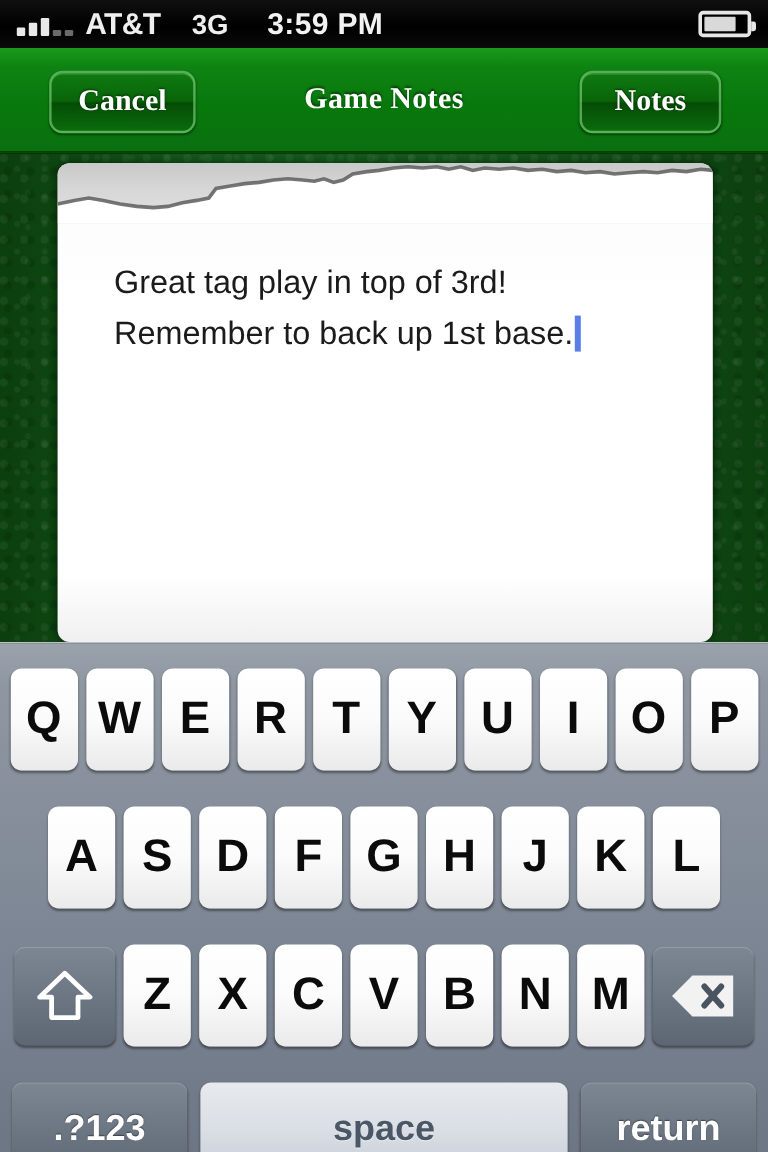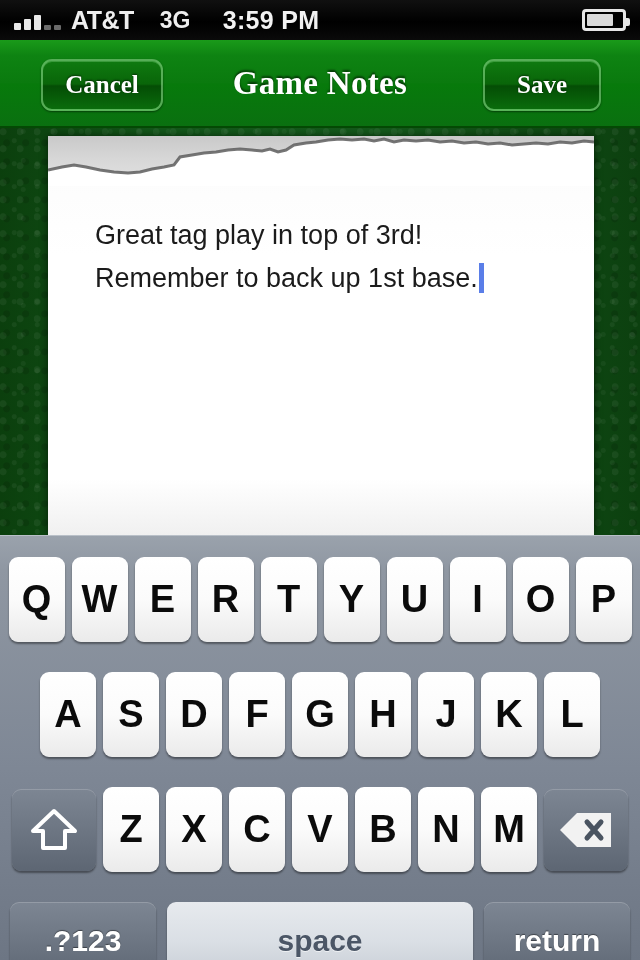--- a/index.html
+++ b/index.html
@@ -41,21 +41,21 @@
   #battery-fill { height:100%; background:#d9d9d9; border-radius:1px; }
 
   
   #nav-bar {
     position:absolute; top:40px; left:0; width:640px; height:88px;
     background:linear-gradient(#1a9a1a 0%, #0e8312 18%, #0a7a0e 50%, #077a0b 51%, #0a7010 100%);
     border-bottom:2px solid #044904;
     display:flex; align-items:center; justify-content:center;font-family:Liberation Serif, serif;
   }
   #nav-title {
-    font-size:33px; font-weight:bold; color:#fff; letter-spacing:0.3px;
+    font-size:25px; font-weight:bold; color:#fff; letter-spacing:0.3px;
     text-shadow:0 -2px 2px rgba(0,0,0,.55);
   }
   .nav-btn {
     position:absolute; top:19px; height:52px;
     border-radius:11px;
     background:linear-gradient(#0f7a10 0%, #096509 48%, #044d05 52%, #0a6c0c 100%);
     border:2px solid rgba(150,230,150,.55);
     box-shadow:inset 0 1px 0 rgba(190,255,190,.25), 0 1px 2px rgba(0,0,0,.45);
     display:flex; align-items:center; justify-content:center;
     color:#fff; font-size:25px; font-weight:bold;
@@ -74,20 +74,21 @@
       radial-gradient(circle at 80% 12%, rgba(255,255,255,.045) 0 2px, transparent 3px),
       linear-gradient(90deg,#0b3f0d 0%, #13571a 25%, #14591b 60%, #0c400f 100%);
     background-size: 17px 17px, 23px 23px, 19px 19px, 29px 29px, 100% 100%;
     overflow:hidden;
   }
   #note-paper {
     position:absolute; left:48px; top:8px; width:546px; height:399px;
     background:linear-gradient(#fbfbfb 0%, #ffffff 30%, #ffffff 86%, #f0f0f0 100%);
     box-shadow:0 0 7px rgba(0,0,0,.55);
     overflow:hidden;
+    border-radius:10px;
   }
   #torn-edge {
     position:absolute; top:0; left:0; width:546px; height:50px;
     background:linear-gradient(#c9c9c9 0%, #d7d7d7 45%, #e2e2e2 100%);
   }
   #torn-edge svg { position:absolute; top:0; left:0; display:block; }
   #note-text {
     position:absolute; left:47px; top:78px; width:470px;
     font-size:27px; line-height:43px; color:#1b1b1b;
     white-space:pre-wrap;
@@ -150,21 +151,21 @@
   <span class="network">3G</span>
   <span id="clock">3:59 PM</span>
   <div id="battery">
     <div id="battery-fill" style="width: 75%;"></div>
   </div>
 </div>
 
 <div id="nav-bar">
   <div class="nav-btn" id="cancel-button">Cancel</div>
   <div id="nav-title">Game Notes</div>
-  <div class="nav-btn" id="save-button">Save</div>
+  <div class="nav-btn" id="save-button">Notes</div>
 </div>
 
 <div id="content">
   <div id="note-paper">
     <div id="torn-edge">
       <svg width="546" height="50" viewBox="0 0 546 50" preserveAspectRatio="none">
         <path d="M0 34 L14 31 L26 29 L38 31 L52 34 L66 36 L80 37 L92 36 L104 33 L116 31
                  L126 29 L132 21 L144 19 L156 17 L168 16 L180 14 L192 13 L204 14 L214 15
                  L222 13 L230 16 L238 14 L246 9 L258 7 L268 6 L280 4 L292 3 L304 4 L316 3
                  L326 5 L336 3 L346 6 L356 4 L368 5 L380 4 L392 6 L404 5 L416 7 L428 6

